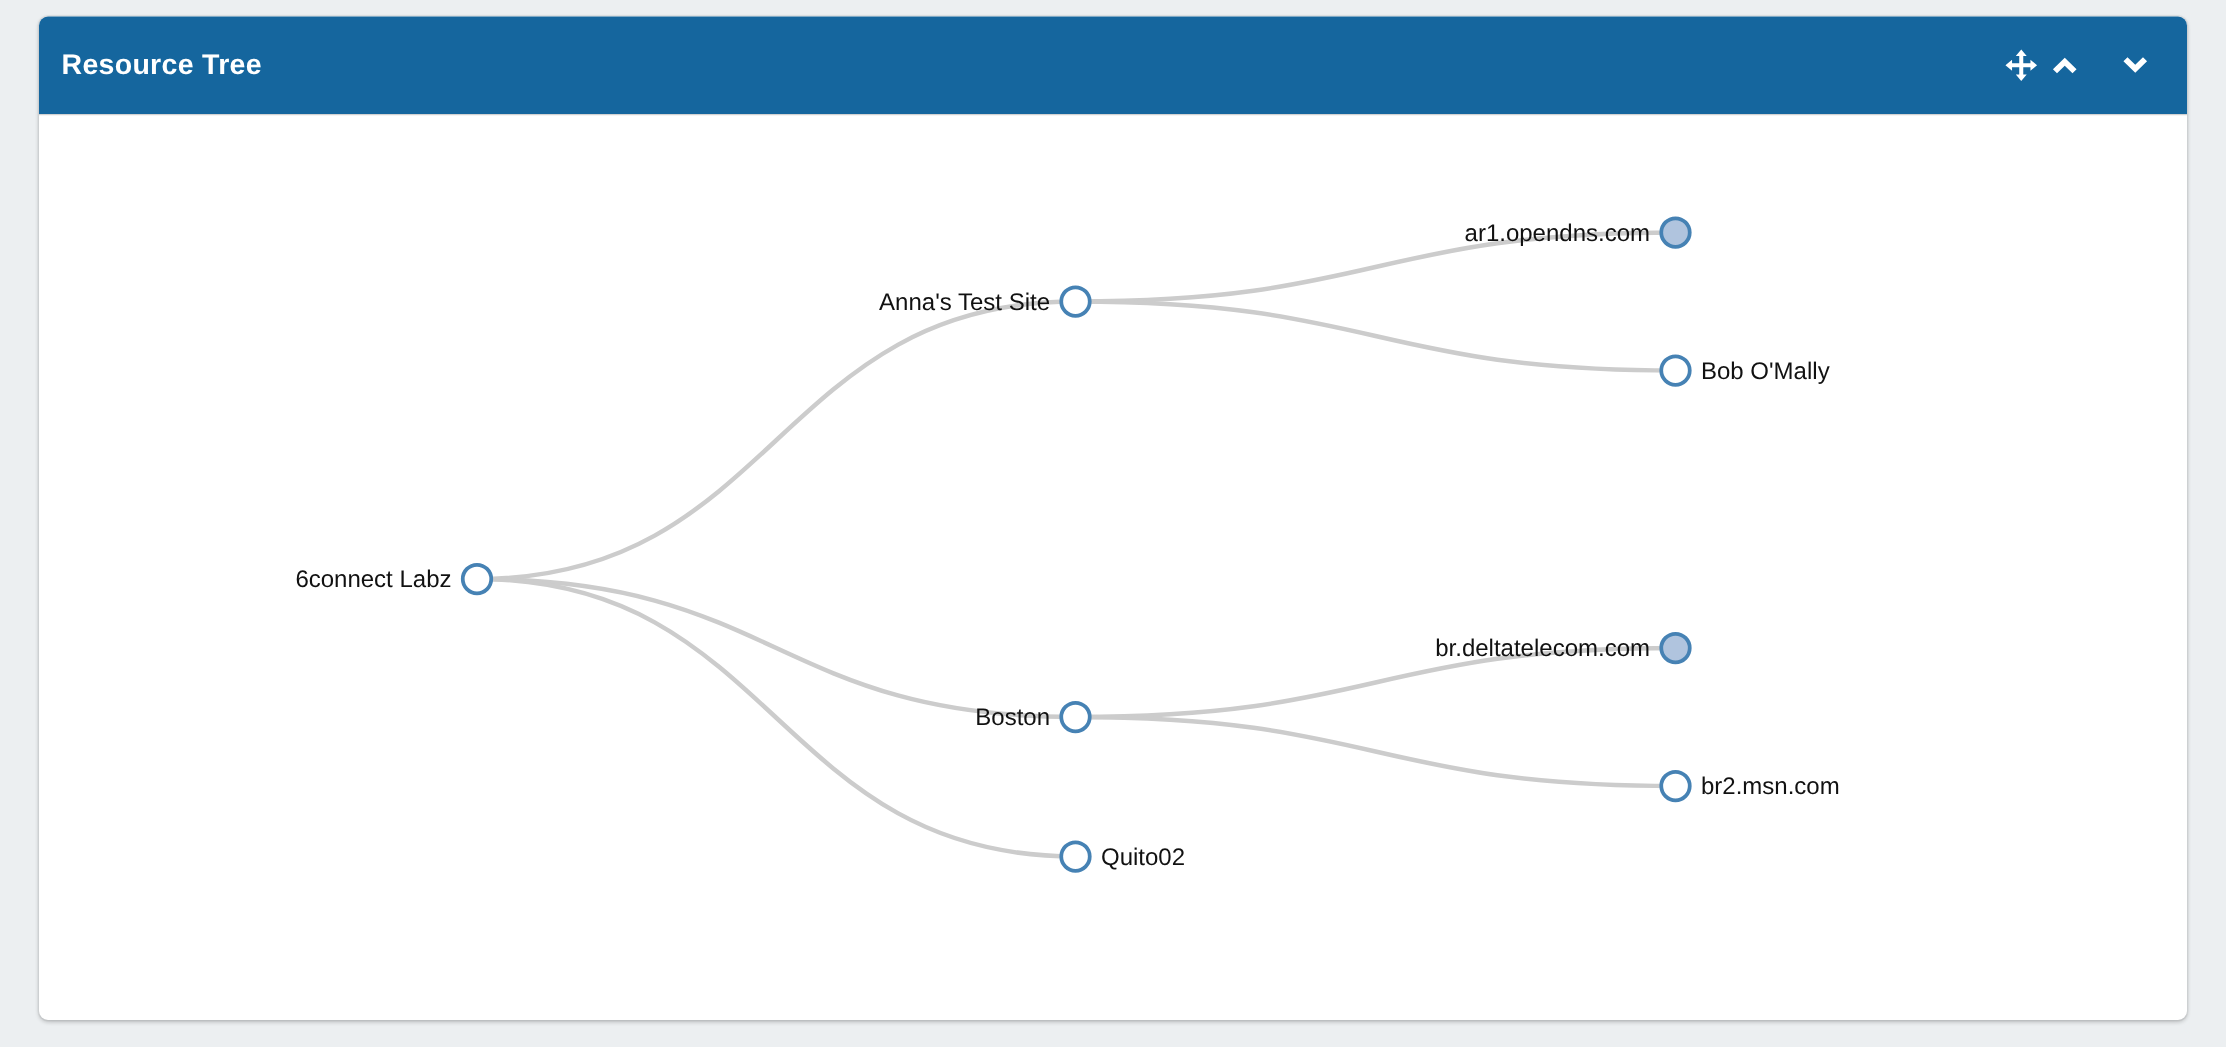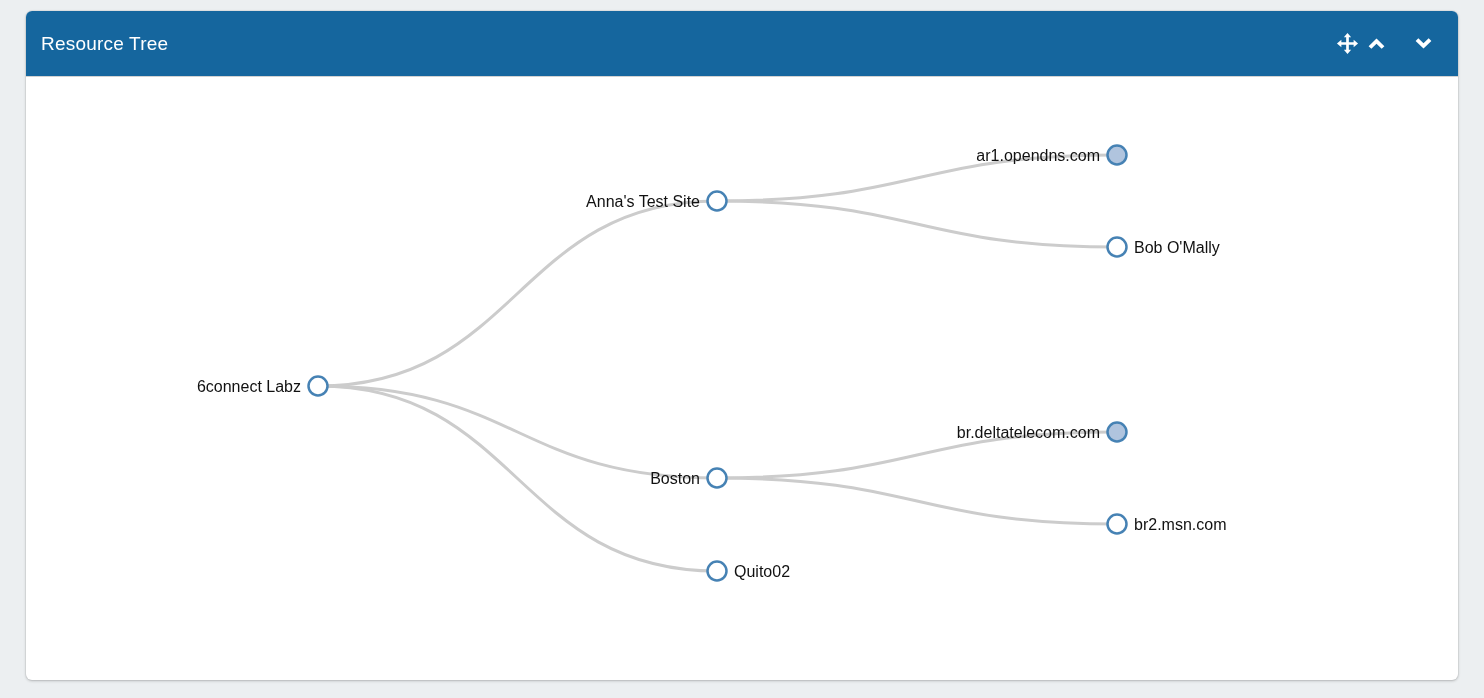--- a/index.html
+++ b/index.html
@@ -27,21 +27,21 @@
     background: #15669e;
     border-radius: 6px 6px 0 0;
     border-bottom: 1px solid #d2d2d2;
     display: flex;
     align-items: center;
     padding: 0 18px 0 15px;
   }
   .panel-title {
     color: #ffffff;
     font-size: 19px;
-    font-weight: normal;
+    font-weight: bold;
     letter-spacing: 0.2px;
   }
   .header-actions {
     margin-left: auto;
     display: flex;
     align-items: center;
     color: #ffffff;
   }
   .hicon {
     display: inline-flex;

